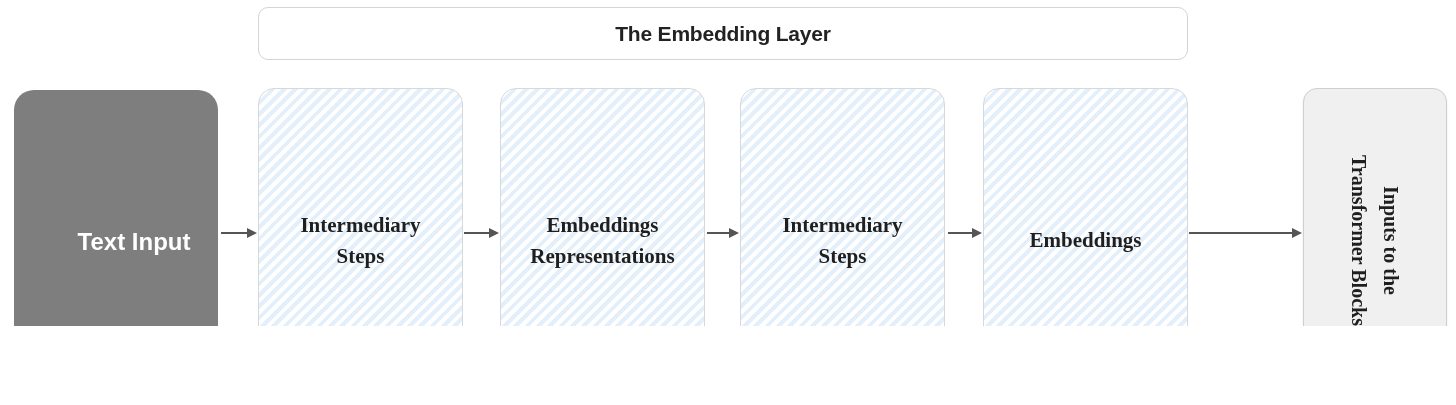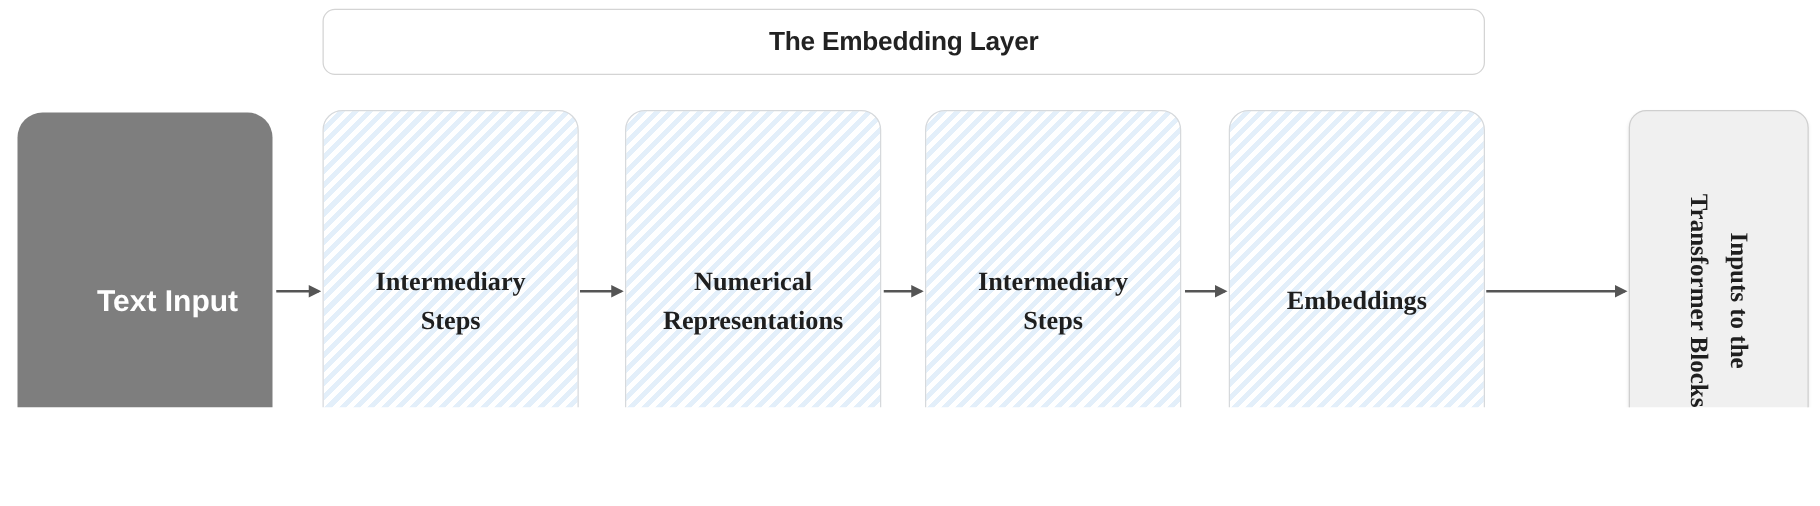--- a/index.html
+++ b/index.html
@@ -157,21 +157,21 @@
 
   <div class="arrow arrow-1"></div>
 
   <div class="step-node step-1">
     <span class="step-label">Intermediary Steps</span>
   </div>
 
   <div class="arrow arrow-2"></div>
 
   <div class="step-node step-2">
-    <span class="step-label">Numerical Representations</span>
+    <span class="step-label">Embeddings Representations</span>
   </div>
 
   <div class="arrow arrow-3"></div>
 
   <div class="step-node step-3">
     <span class="step-label">Intermediary Steps</span>
   </div>
 
   <div class="arrow arrow-4"></div>
 

